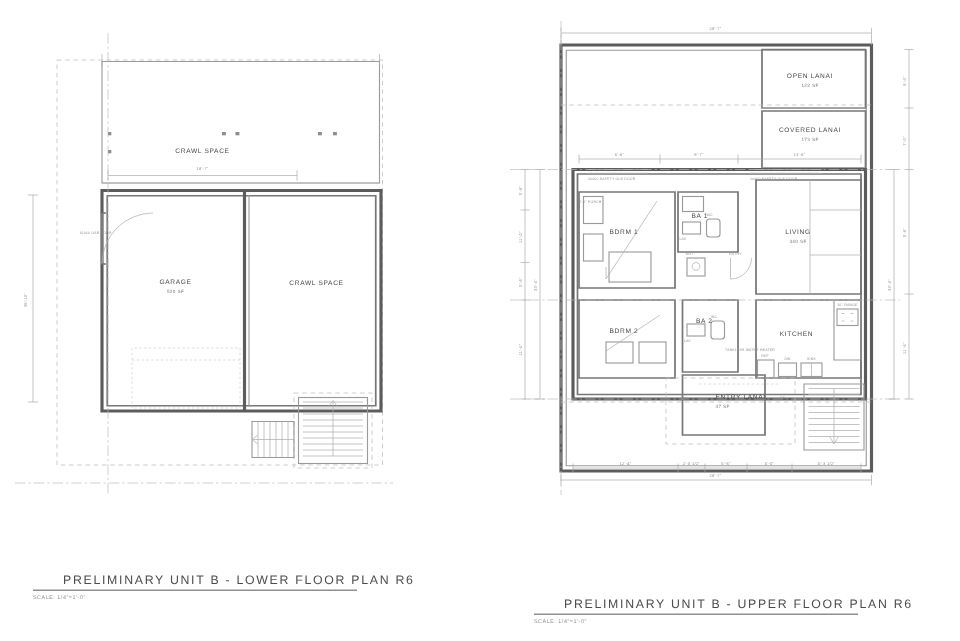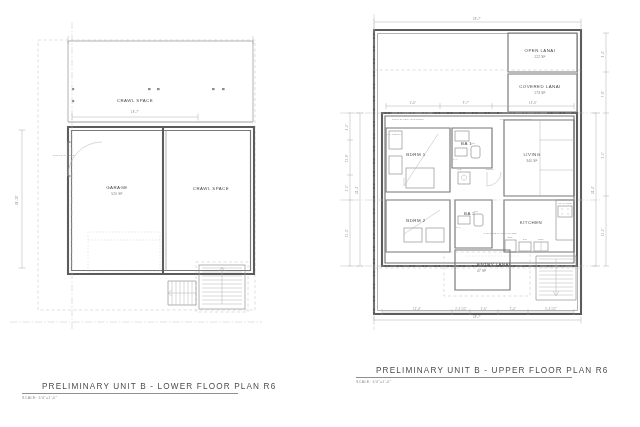--- a/index.html
+++ b/index.html
@@ -471,19 +471,19 @@
       <text class="t-dim mid" x="348" y="233" transform="rotate(-90 348 233)">11'-4"</text>
     </g>
   </svg>
 
   <div class="title-block" style="left:22px; top:382px; width:216px;">
     <div class="title-main">PRELIMINARY UNIT B - LOWER FLOOR PLAN R6</div>
     <div class="title-rule"></div>
     <div class="title-scale">SCALE: 1/4"=1'-0"</div>
   </div>
 
-  <div class="title-block" style="left:356px; top:366px; width:216px;">
+  <div class="title-block" style="left:356px; top:398px; width:216px;">
     <div class="title-main">PRELIMINARY UNIT B - UPPER FLOOR PLAN R6</div>
     <div class="title-rule"></div>
     <div class="title-scale">SCALE: 1/4"=1'-0"</div>
   </div>
 
 </div>
 
 </body></html>

